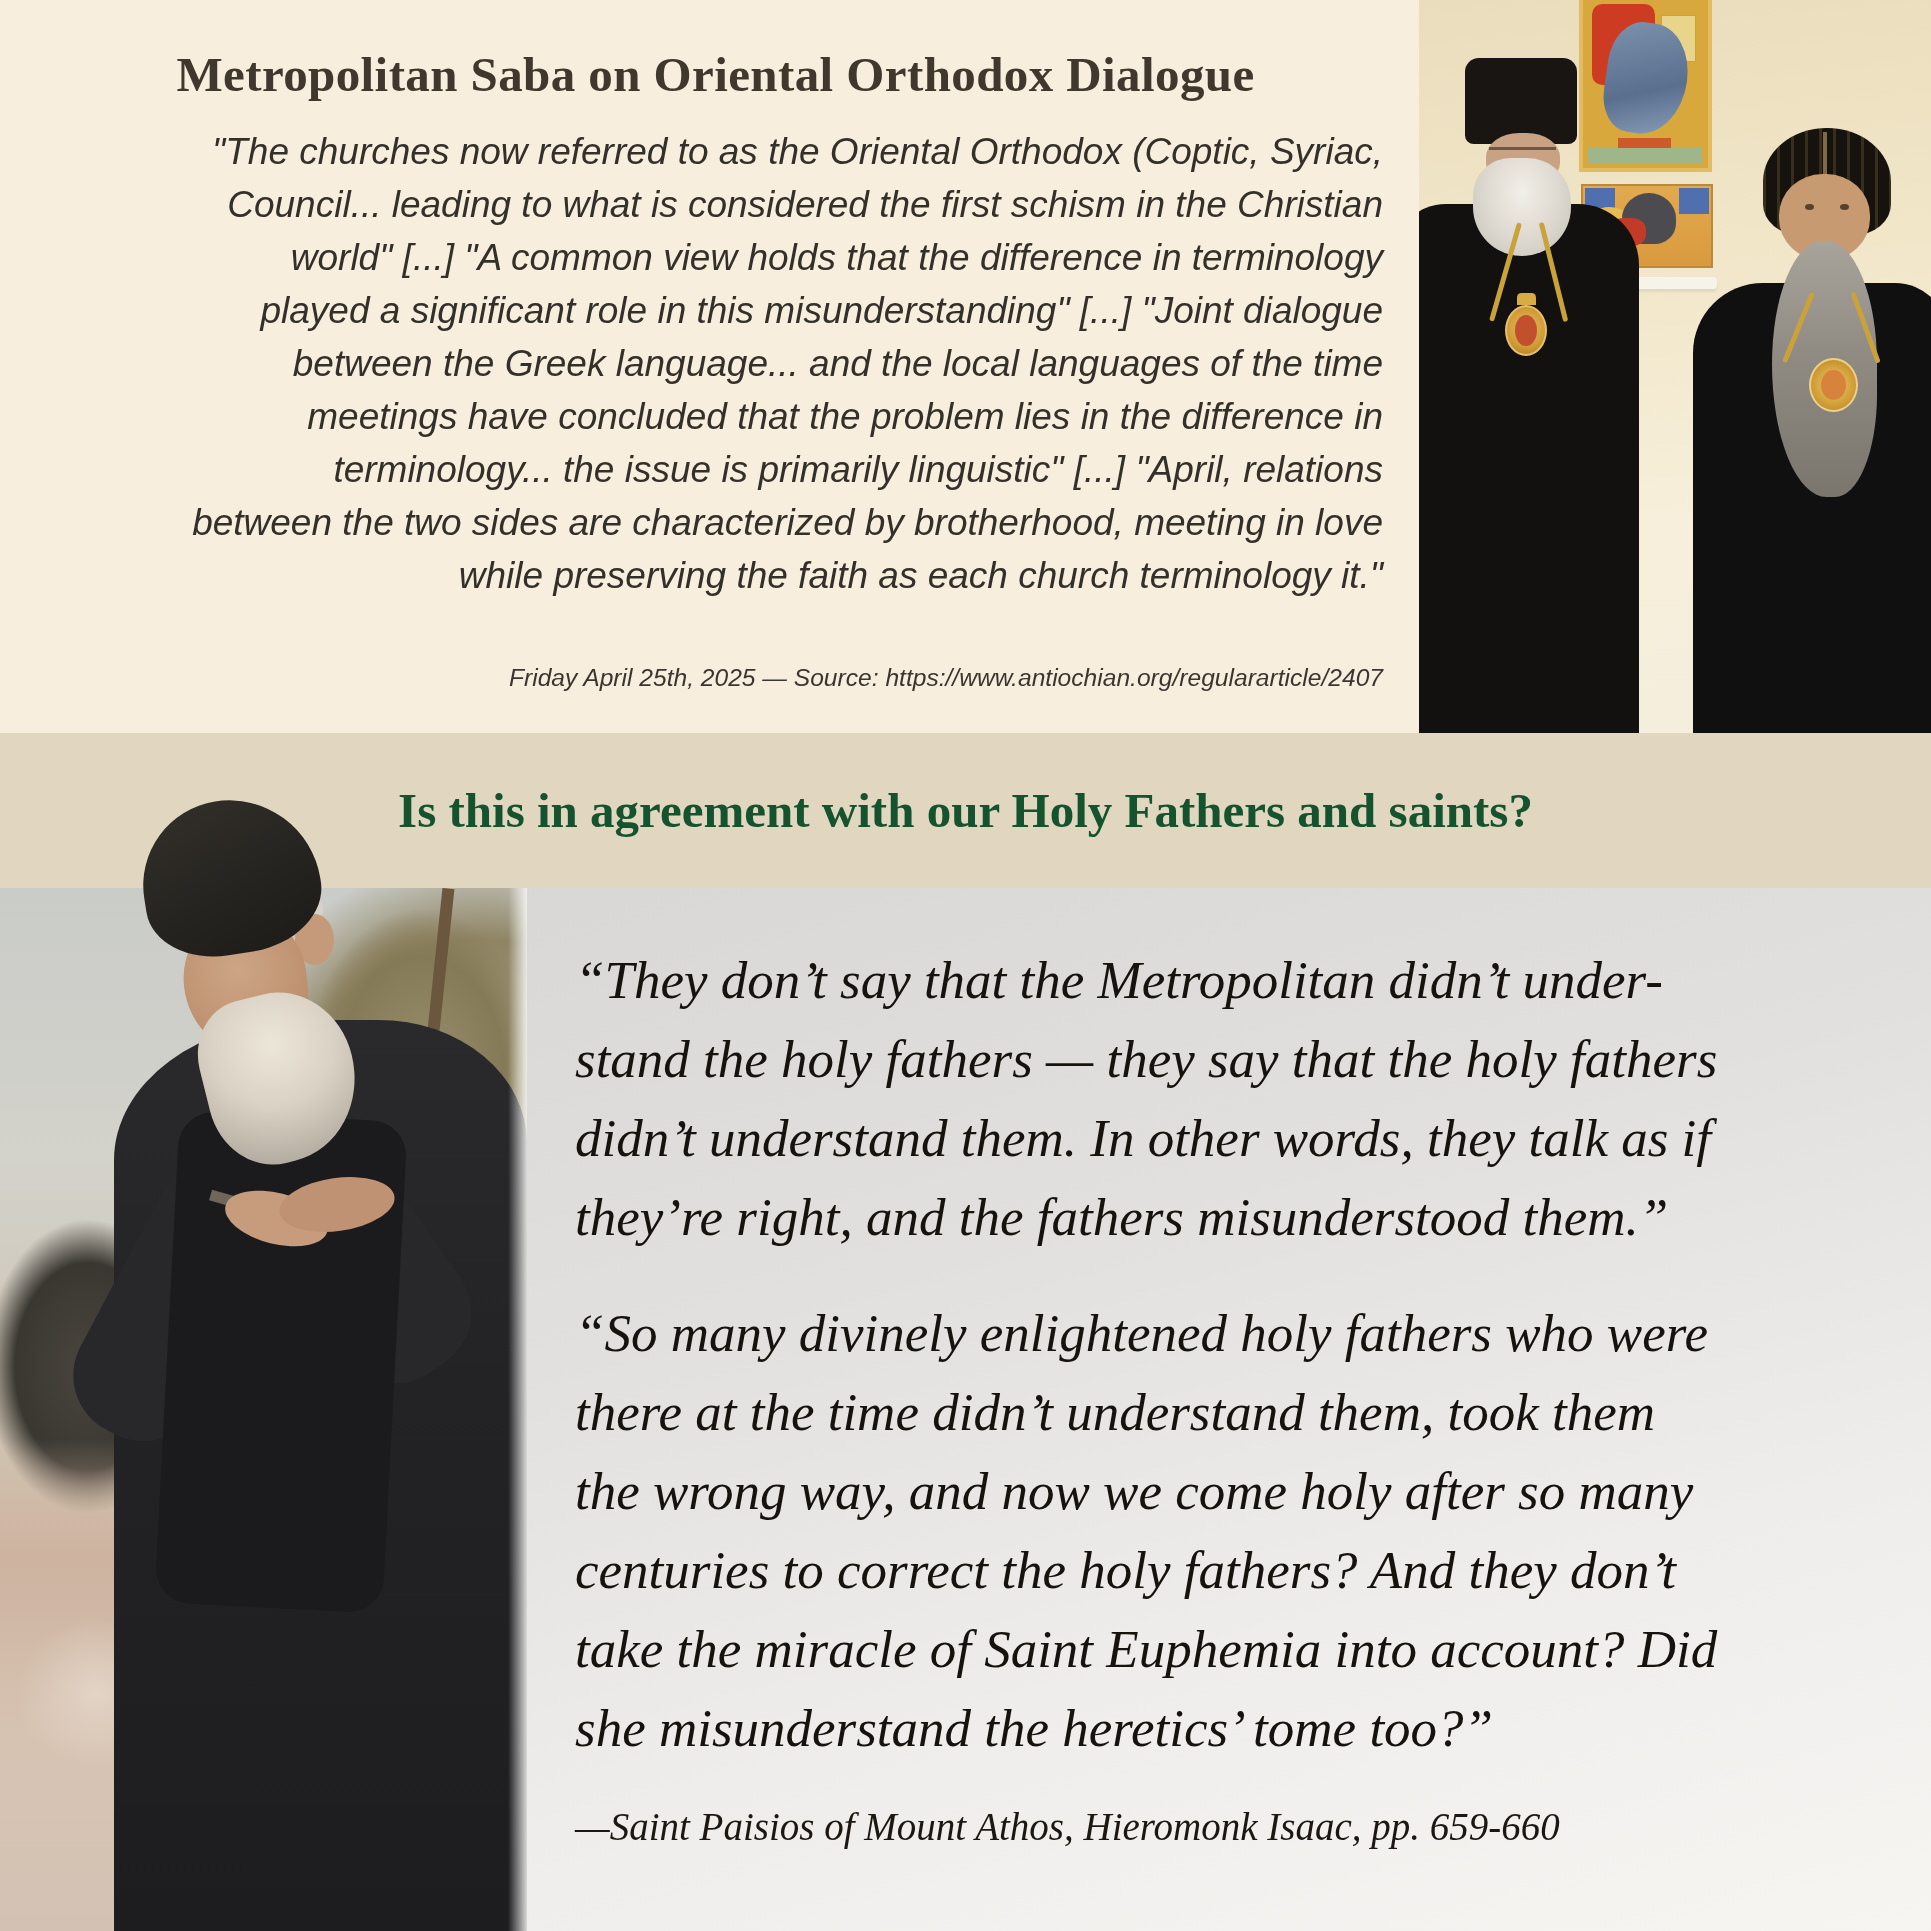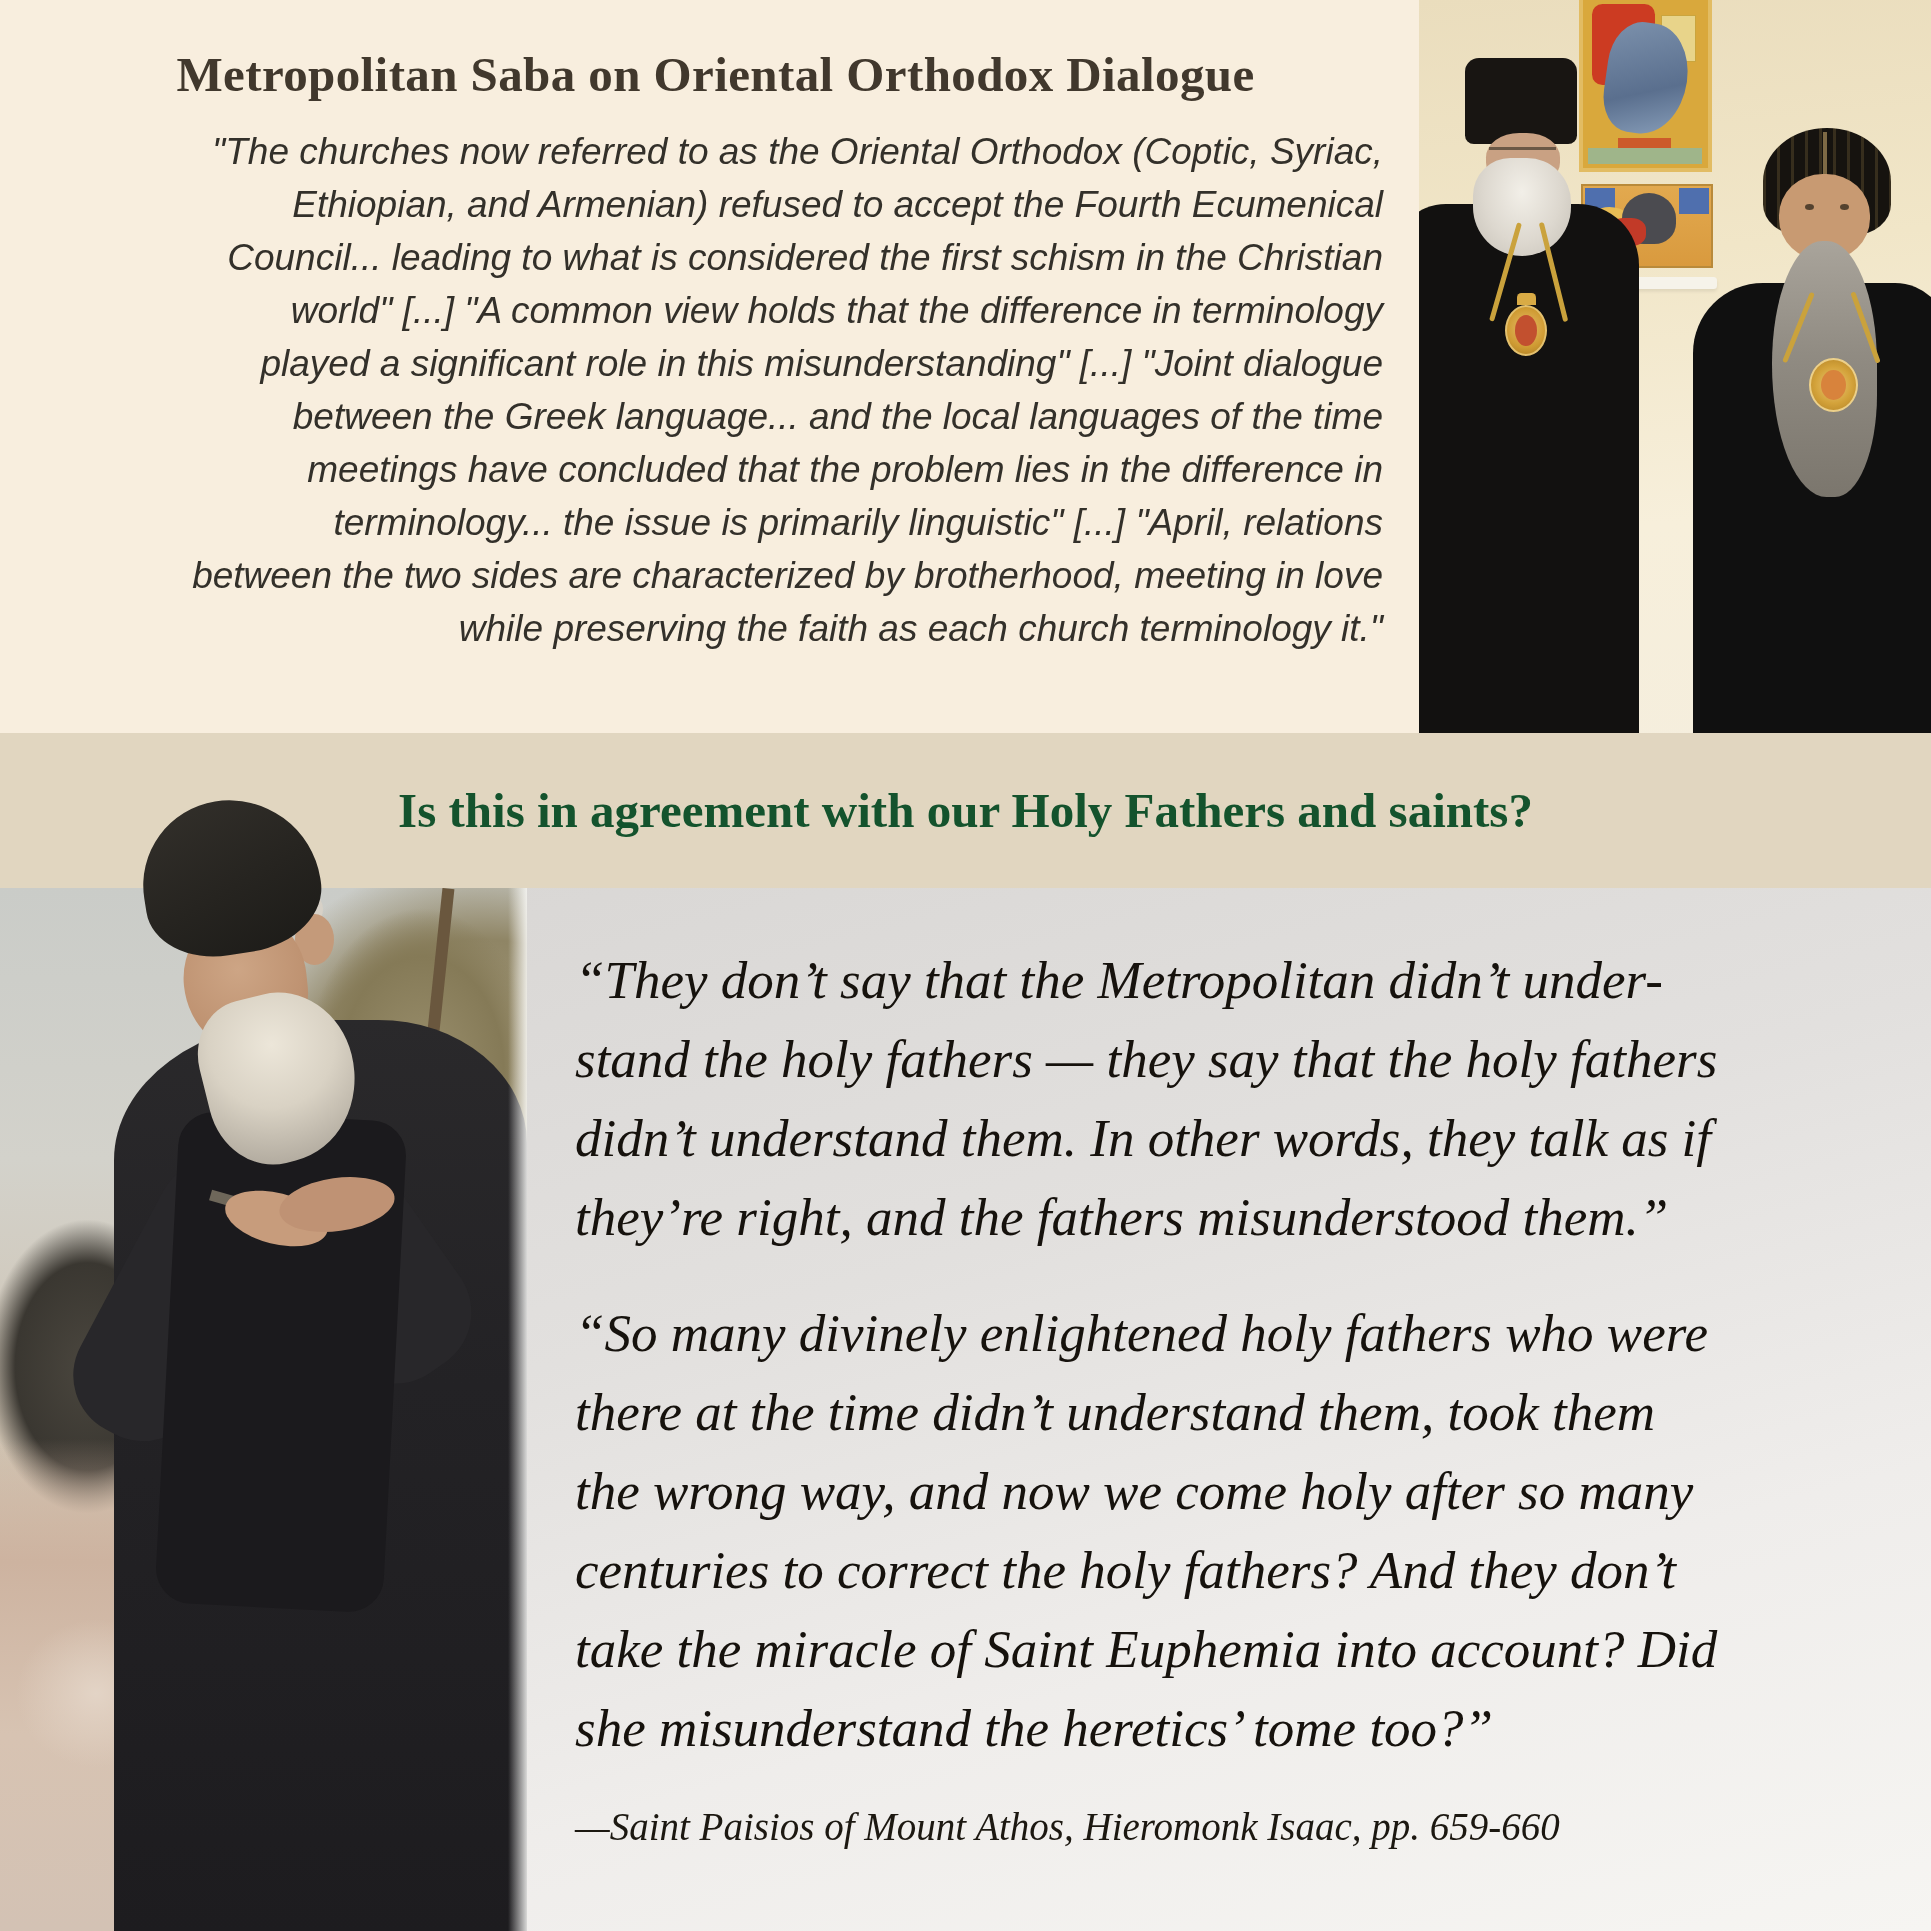--- a/index.html
+++ b/index.html
@@ -132,30 +132,30 @@
 </style>
 </head>
 <body>
 
 <div class="canvas">
 
   <div class="top-panel">
     <div class="title">Metropolitan Saba on Oriental Orthodox Dialogue</div>
     <div class="top-quote">
         <div class="qline">"The churches now referred to as the Oriental Orthodox (Coptic, Syriac,</div>
-        <div class="qline">Ethiopian, and Armenian) refused to accept the Fourth Ecumenical</div>
         <div class="qline">Council... leading to what is considered the first schism in the Christian</div>
         <div class="qline">world" [...] "A common view holds that the difference in terminology</div>
         <div class="qline">played a significant role in this misunderstanding" [...] "Joint dialogue</div>
         <div class="qline">between the Greek language... and the local languages of the time</div>
         <div class="qline">meetings have concluded that the problem lies in the difference in</div>
         <div class="qline">terminology... the issue is primarily linguistic" [...] "April, relations</div>
         <div class="qline">between the two sides are characterized by brotherhood, meeting in love</div>
         <div class="qline">while preserving the faith as each church terminology it."</div>
       </div>
+    <div class="dateline">Friday April 25th, 2025 — Source: https://www.antiochian.org/regulararticle/2407</div>
   </div>
 
   <div class="photo-right">
     <div class="abs icon-a">
       <div class="red"></div>
       <div class="book"></div>
       <div class="fig"></div>
       <div class="base2"></div>
       <div class="base"></div>
     </div>

